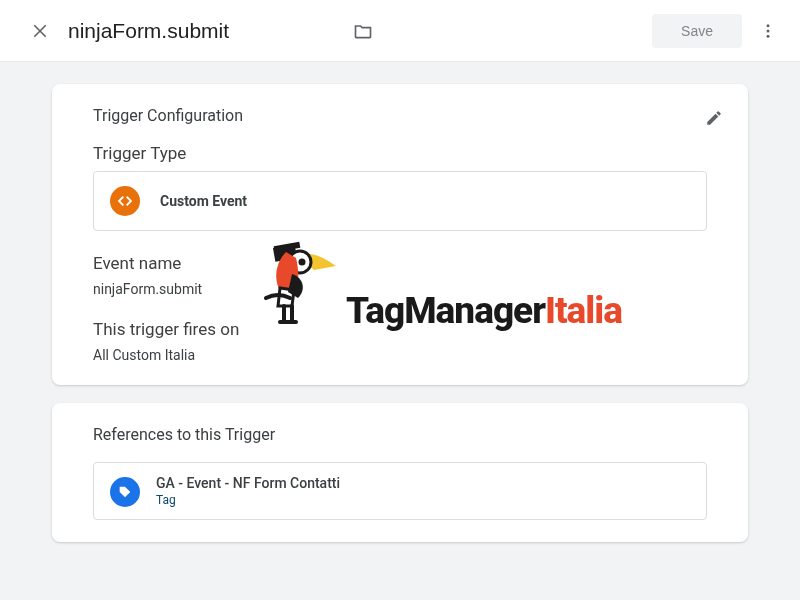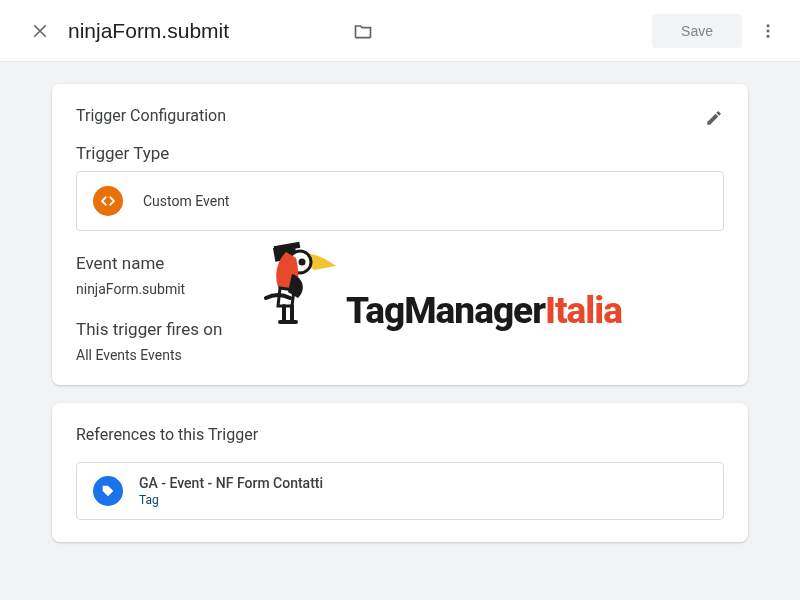--- a/index.html
+++ b/index.html
@@ -63,21 +63,21 @@
   }
   .body-area {
     background: #f1f3f4;
     height: calc(600px - 62px);
     padding: 22px 52px;
   }
   .card {
     background: #fff;
     border-radius: 8px;
     box-shadow: 0 1px 2px rgba(60,64,67,0.12), 0 1px 3px rgba(60,64,67,0.1);
-    padding: 22px 24px;
+    padding: 22px 41px;
     margin-bottom: 18px;
     position: relative;
   }
   .card-title {
     font-size: 16px;
     color: #3c4043;
     margin-bottom: 18px;
   }
   .edit-btn {
     position: absolute;
@@ -105,33 +105,34 @@
     width: 30px; height: 30px;
     border-radius: 50%;
     background: #e8710a;
     display: flex; align-items: center; justify-content: center;
     margin-right: 20px;
     flex-shrink: 0;
   }
   .type-name {
     font-size: 14px;
     color: #3c4043;
+    font-weight: bold;
   }
   .value-text {
     font-size: 14px;
     color: #3c4043;
     margin-bottom: 22px;
   }
   .value-text.last { margin-bottom: 0; }
   .ref-row {
     border: 1px solid #dadce0;
     border-radius: 4px;
     padding: 12px 16px;
     display: flex;
-    align-items: center;
+    align-items: flex-end;
   }
   .ref-icon {
     width: 30px; height: 30px;
     border-radius: 50%;
     background: #1a73e8;
     display: flex; align-items: center; justify-content: center;
     margin-right: 16px;
     flex-shrink: 0;
   }
   .ref-name {
@@ -203,21 +204,21 @@
             <path fill="none" stroke="#fff" stroke-width="2.4" stroke-linecap="round" d="M9 7 L4 12 L9 17 M15 7 L20 12 L15 17"></path>
           </svg>
       </div>
       <div class="type-name">Custom Event</div>
     </div>
 
     <div class="label">Event name</div>
     <div class="value-text">ninjaForm.submit</div>
 
     <div class="label">This trigger fires on</div>
-    <div class="value-text last">All Events Events</div>
+    <div class="value-text last">All Custom Italia</div>
   </div>
 
   <div class="card">
     <div class="card-title">References to this Trigger</div>
     <div class="ref-row">
       <div class="ref-icon">
         <svg width="16" height="16" viewBox="0 0 24 24">
             <path fill="#fff" d="M4 4 h8 l8 8 -8 8 -8 -8 Z"></path>
           </svg>
       </div>

